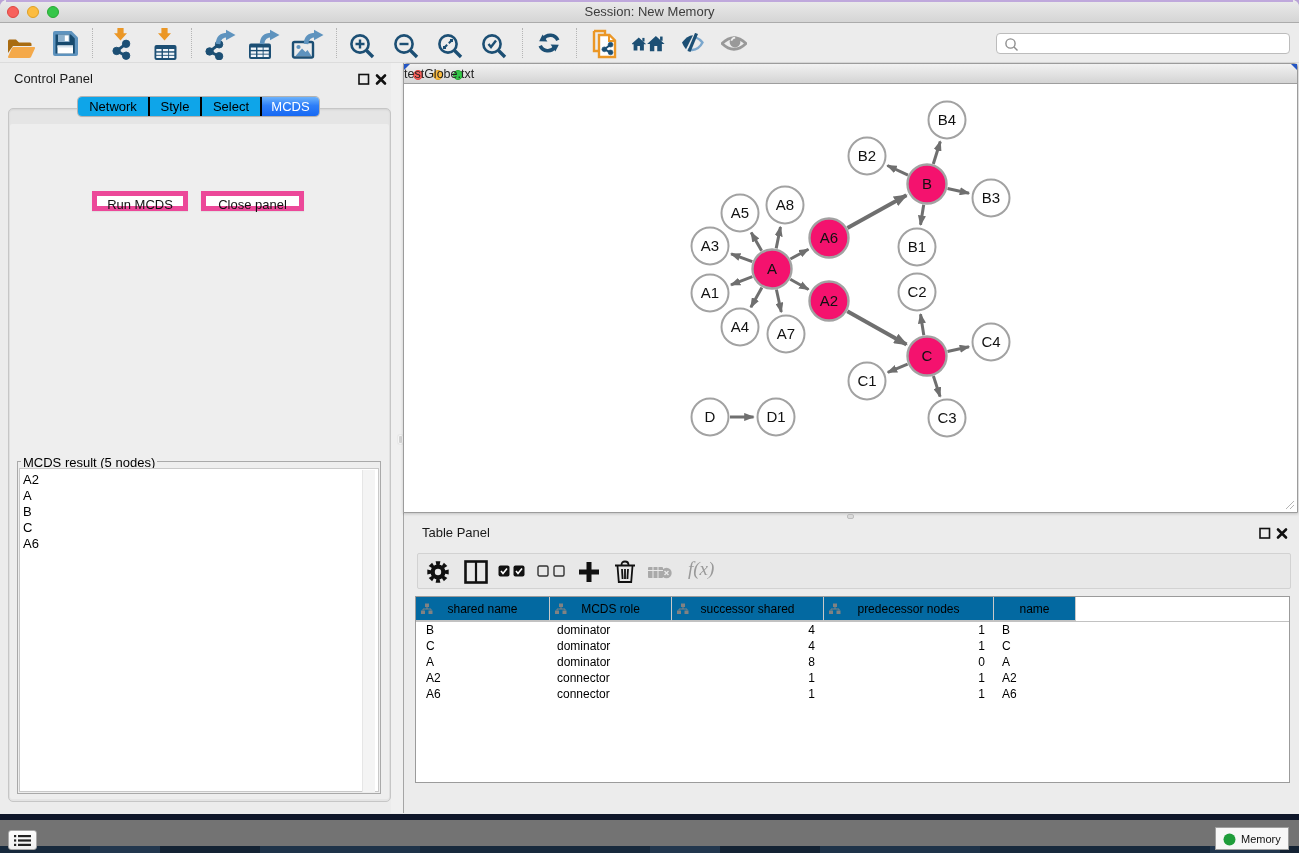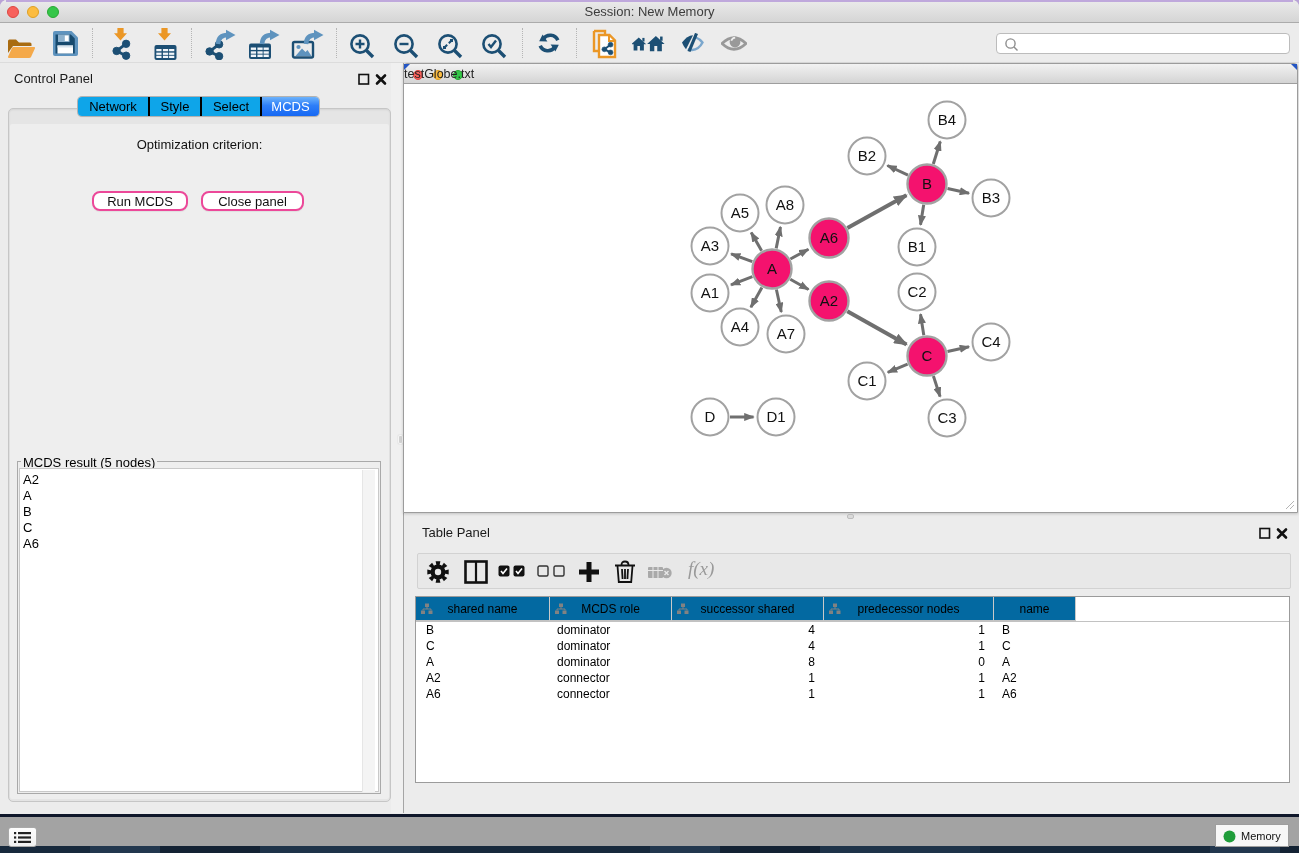--- a/index.html
+++ b/index.html
@@ -21,21 +21,21 @@
 #cp-outer{position:absolute;left:8px;top:108px;width:383px;height:694px;background:#e5e5e5;border:1px solid #c6c6c6;border-radius:5px;box-shadow:inset 0 1px 2px rgba(0,0,0,.08)}
 #cp-inner{position:absolute;left:10px;top:124px;width:379px;height:675px;background:#eeeeee;border-radius:2px}
 #cp-tabs{position:absolute;left:78px;top:97px;height:19px;display:flex;border-radius:4px;box-shadow:0 0 0 1px #b2b2b2, 0 1px 1px rgba(0,0,0,.15)}
 .cptab{height:19px;font-size:13px;line-height:19px;text-align:center;background:#0ea5e9;color:#000;border-right:2px solid #000000}
 .cptab:first-child{border-radius:4px 0 0 4px}
 .cptab:last-child{border-radius:0 4px 4px 0;border-right:none}
 .cptab.sel{background:linear-gradient(#6db3fb,#2e7ef8 45%,#1668f3);color:#fff}
 #opt-label{position:absolute;left:10px;top:137px;width:379px;text-align:center;font-size:13px;color:#111}
 #dropdown{position:absolute;left:43px;top:158px;width:312px;height:20px;background:#fff;border:1px solid #b7b7b7;border-radius:5px;font-size:13px;line-height:18px;color:#000;padding-left:12px}
 #dd-step{position:absolute;right:-1px;top:-1px;width:23px;height:20px;border-radius:0 5px 5px 0;background:linear-gradient(#67b1fc,#2b7cf8 45%,#1465f2)}
-.btn{position:absolute;height:20px;background:#fff;border:2px solid #ec4899;border-radius:8px;font-size:13px;line-height:18px;text-align:center;color:#111;box-shadow:0 1px 1px rgba(0,0,0,.06)}
+.btn{position:absolute;height:20px;background:#fff;border:5px solid #ec4899;border-radius:0;font-size:13px;line-height:18px;text-align:center;color:#111;box-shadow:0 1px 1px rgba(0,0,0,.06)}
 #mcds-group{position:absolute;left:17px;top:461px;width:364px;height:333px;border:1px solid #a9a9a9}
 #mcds-title{position:absolute;left:3px;top:-7px;background:#eeeeee;font-size:13px;color:#000;padding:0 2px}
 #mcds-list{position:absolute;left:1px;top:6px;width:360px;height:324px;background:#fff;border:1px solid #c9c9c9;font-size:13px;color:#000}
 #mcds-list .mi{padding-left:3px;height:16px;line-height:16px}
 #mcds-scroll{position:absolute;right:3px;top:1px;width:13px;height:322px;background:#f4f4f4;border-left:1px solid #e6e6e6}
 
 #vsplit-band{position:absolute;left:391px;top:63px;width:12px;height:750px;background:#f0f0f0}
 #vsplit-line{position:absolute;left:403px;top:63px;width:1px;height:750px;background:#a5a5a5}
 #vsplit-knob{position:absolute;left:397.5px;top:435px;width:5px;height:9px;background:#d2d2d2;border:1px solid #f5f5f5;border-radius:2px;box-shadow:0 0 0 1px #e8e8e8}
 
@@ -51,21 +51,21 @@
 #tp-table{position:absolute;left:415px;top:596px;width:875px;height:187px;background:#fff;border:1px solid #9b9b9b}
 .th{position:absolute;top:0;height:24px;background:#0369a1;border-bottom:1px solid #c2c2c2;border-right:1px solid #c9c9c9;font-size:12px;color:#000;text-align:center;line-height:24px}
 .td{position:absolute;font-size:12px;color:#000;height:16px;line-height:16px}
 .num{text-align:right}
 #bot-tabs{position:absolute;left:672px;top:791px;height:20px;display:flex;border-radius:4px;box-shadow:0 0 0 1px #b2b2b2,0 1px 1px rgba(0,0,0,.12)}
 .btab{height:20px;font-size:13px;line-height:20px;text-align:center;background:#fff;color:#000;border-right:1px solid #b2b2b2}
 .btab:first-child{border-radius:4px 0 0 4px}
 .btab:last-child{border-radius:0 4px 4px 0;border-right:none}
 .btab.sel{background:linear-gradient(#6db3fb,#2e7ef8 45%,#1668f3);color:#fff}
 
-#statusbar{position:absolute;left:0;top:814px;width:1299px;height:32px;background:#a3a3a3;border-top:3px solid #0f172a}
+#statusbar{position:absolute;left:0;top:814px;width:1299px;height:32px;background:#737373;border-top:6px solid #0f172a}
 #list-btn{position:absolute;left:8px;top:9.5px;width:29px;height:20px;background:linear-gradient(#fdfdfd,#f0f0f0);border:1px solid #a8a8a8;border-radius:3px}
 #mem-btn{position:absolute;left:1215px;top:7px;width:74px;height:23px;background:#f7f7f7;border:1px solid #9e9e9e;font-size:11px;color:#111}
 </style></head><body>
 <div id="desktop-bottom"></div>
 <div id="app">
 <div id="purple-top"></div>
 <div id="titlebar">
  <div class="tl" style="left:7px;background:#f7615c;border:1px solid #dd4741"></div>
  <div class="tl" style="left:26.5px;background:#fcbc40;border:1px solid #dfa023"></div>
  <div class="tl" style="left:47px;background:#35c649;border:1px solid #29a833"></div>
@@ -232,21 +232,20 @@
       <path d="M19,2.5 L27,10.5 M27,2.5 L19,10.5" stroke="#111" stroke-width="2.6" stroke-linecap="round"></path>
     </svg>
 <div id="cp-outer"></div>
 <div id="cp-inner"></div>
 <div id="cp-tabs">
       <div class="cptab" style="width:72px">Network</div>
       <div class="cptab" style="width:52px">Style</div>
       <div class="cptab" style="width:60px">Select</div>
       <div class="cptab sel" style="width:57px">MCDS</div>
     </div>
-<div id="opt-label">Optimization criterion:</div>
 <div class="btn" style="left:92px;top:191px;width:96px">Run MCDS</div>
 <div class="btn" style="left:201px;top:191px;width:103px">Close panel</div>
 <div id="mcds-group">
       <div id="mcds-title">MCDS result (5 nodes)</div>
       <div id="mcds-list">
         <div class="mi" style="margin-top:3px">A2</div>
         <div class="mi">A</div>
         <div class="mi">B</div>
         <div class="mi">C</div>
         <div class="mi">A6</div>

